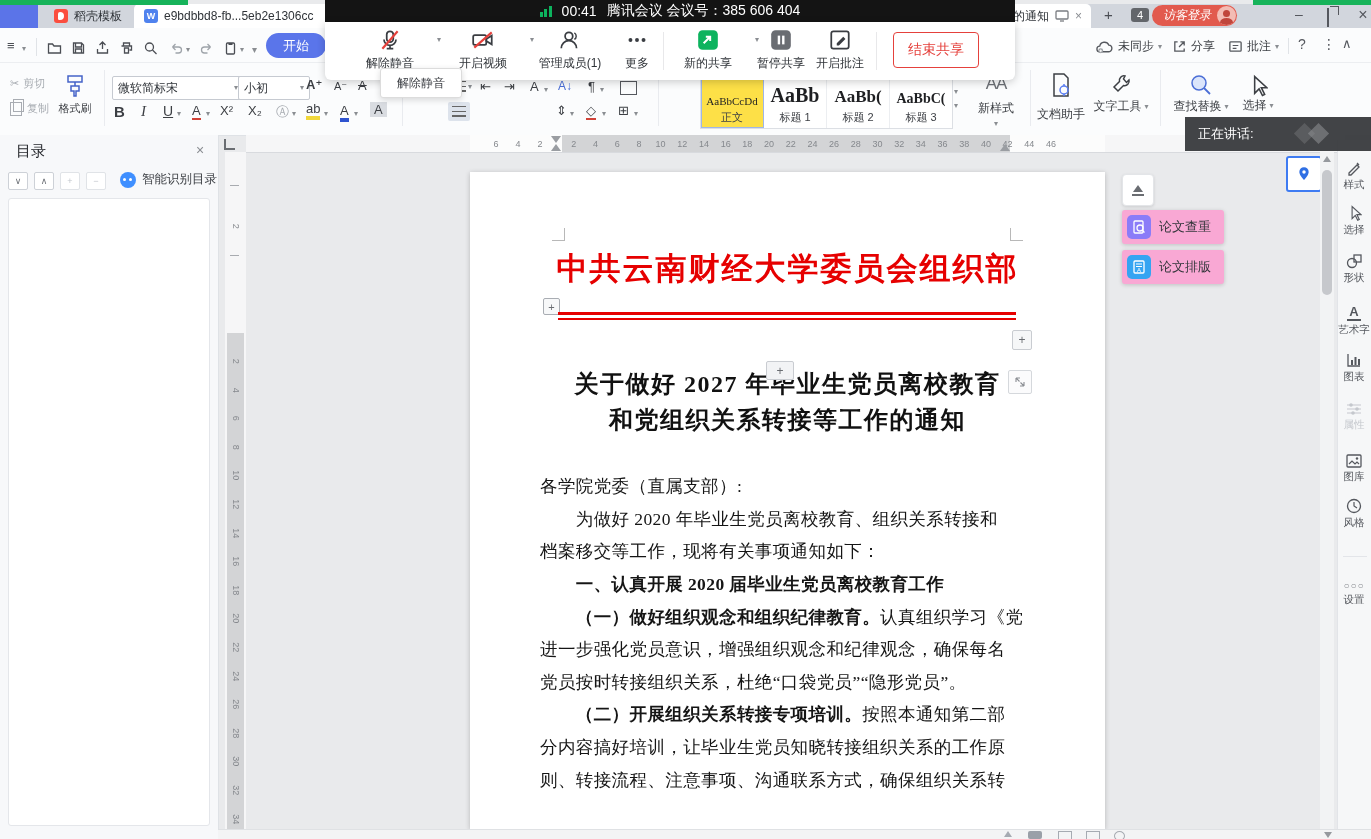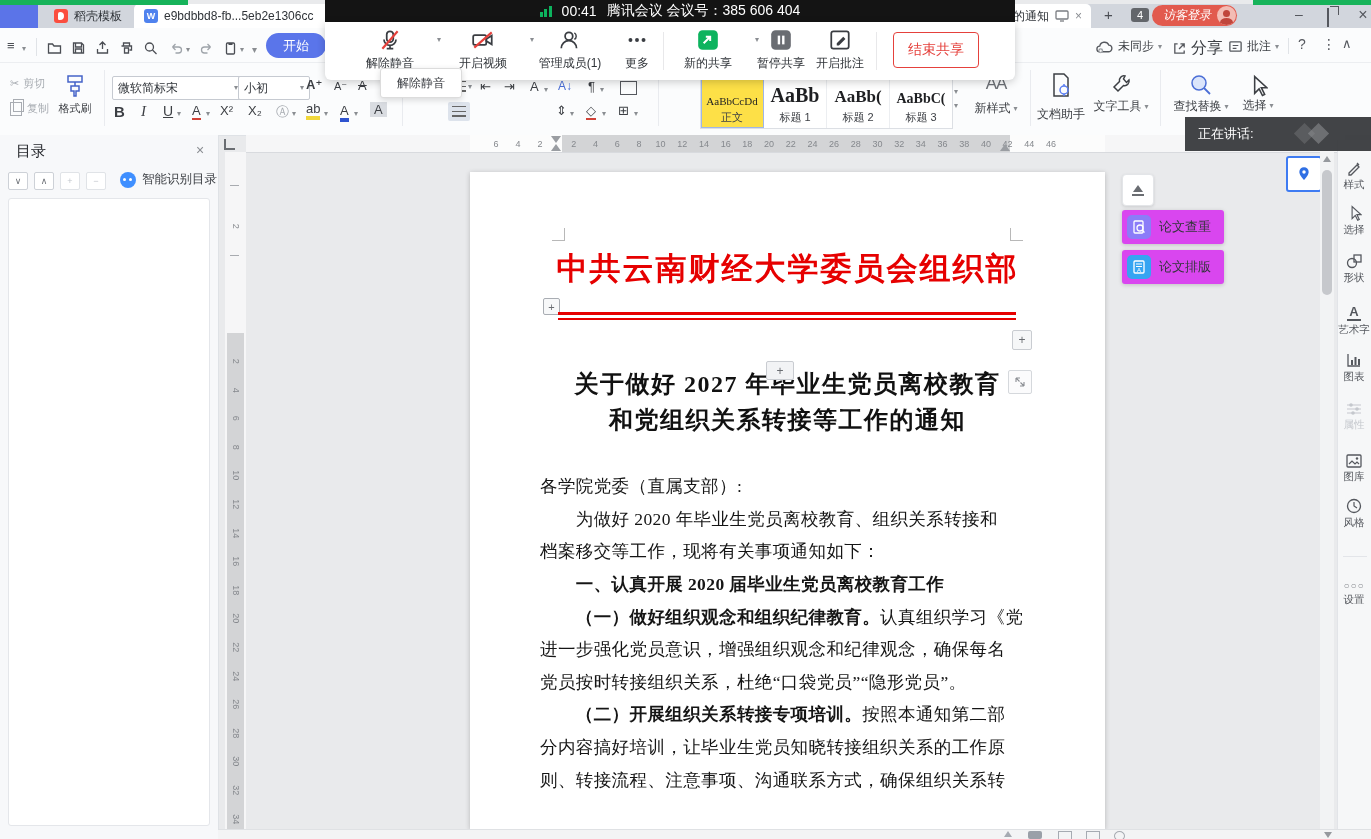--- a/index.html
+++ b/index.html
@@ -70,21 +70,21 @@
   .doc-header{left:0;top:76px;width:635px;text-align:center;font-size:31px;font-weight:bold;color:#e60000;letter-spacing:2px;}
   .redline1{left:88px;top:140px;width:458px;height:3px;background:#e60000;}
   .redline2{left:88px;top:146px;width:458px;height:1.5px;background:#e60000;}
   .doc-title{left:0;width:635px;text-align:center;font-size:24px;font-weight:bold;color:#111;letter-spacing:1.5px;}
   .doc-line{height:32.6px;display:flex;align-items:center;white-space:nowrap;font-size:17.5px;color:#151515;letter-spacing:0.4px;}
   .doc-line .b{font-weight:bold;}
   .cropmark{width:12px;height:12px;}
   .graybox{background:#f6f7f8;border:1px solid #c9ccd1;border-radius:2px;color:#6a6d72;
     display:flex;align-items:center;justify-content:center;font-size:12px;}
   
-  .floatcard{background:#d946ef;border-radius:3px;box-shadow:0 1px 4px rgba(0,0,0,.18);display:flex;align-items:center;gap:8px;padding:5px;}
+  .floatcard{background:#f9a8d4;border-radius:3px;box-shadow:0 1px 4px rgba(0,0,0,.18);display:flex;align-items:center;gap:8px;padding:5px;}
   .fc-ic{width:24px;height:24px;border-radius:5px;display:flex;align-items:center;justify-content:center;}
   .fc-label{font-size:13px;color:#33363b;padding-right:8px;}
   .pinbtn{width:32px;height:32px;background:#fff;border:2px solid #3e7bf2;border-radius:3px;
     display:flex;align-items:center;justify-content:center;}
   .sb-track{left:1320px;top:152px;width:14px;height:677px;background:#f2f3f4;}
   .sb-thumb{left:1322px;top:170px;width:10px;height:125px;border-radius:5px;background:#c6c8cc;}
   
   .sidebar{left:1337px;top:140px;width:34px;height:689px;background:#f6f7f8;border-left:1px solid #e2e4e8;}
   .sb-item{left:1337px;width:34px;text-align:center;}
   .sb-item .lab{font-size:10.5px;color:#55585e;margin-top:2px;white-space:nowrap;overflow:hidden;}
@@ -210,21 +210,21 @@
         <circle cx="6" cy="11" r="2.6" fill="#9a9da2"></circle>
         <path d="M4.5 11h3 M6 9.5v3" stroke="#fff" stroke-width="0.9"></path>
       </svg>
     <span style="font-size:12px;">未同步</span>
     <span class="car">▾</span>
   </div>
   <div class="abs flex" style="left:1172px;top:38px;gap:4px;">
     <svg width="15" height="15" viewBox="0 0 16 16">
         <path d="M6 3H3v10h10v-3 M9 3h4v4 M13 3L7.5 8.5" fill="none" stroke="#55585e" stroke-width="1.4"></path>
       </svg>
-    <span style="font-size:16px;">分享</span>
+    <span style="font-size:12px;">分享</span>
   </div>
   <div class="abs flex" style="left:1228px;top:38px;gap:4px;">
     <svg width="15" height="15" viewBox="0 0 16 16">
         <rect x="2" y="3" width="12" height="10" rx="1" fill="none" stroke="#55585e" stroke-width="1.4"></rect>
         <path d="M5 7h6 M5 10h4" stroke="#55585e" stroke-width="1.1"></path>
       </svg>
     <span style="font-size:12px;">批注</span>
     <span class="car">▾</span>
   </div>
   <div class="abs" style="left:1288px;top:38px;width:1px;height:16px;background:#e0e3e7;"></div>
@@ -329,21 +329,21 @@
       <div class="glabel">标题 3</div>
     </div>
   </div>
   <div class="abs" style="left:954px;top:74px;display:flex;flex-direction:column;gap:6px;align-items:center;">
     <span class="car">▴</span>
     <span class="car">▾</span>
     <span class="car">▾</span>
   </div>
   <div class="abs" style="left:968px;top:74px;width:56px;text-align:center;">
     <div style="font-size:17px;color:#6b6f75;letter-spacing:-1px;">AA</div>
-    <div class="rlabel" style="margin-top:6px;">
+    <div class="rlabel" style="margin-top:6px;flex-direction:column;">
         <span>新样式</span>
         <span class="car">▾</span>
       </div>
   </div>
   <div class="abs rgroup-div" style="left:1030px;"></div>
 
   <div class="abs" style="left:1032px;top:72px;width:58px;text-align:center;">
     <svg width="24" height="26" viewBox="0 0 24 26" style="margin:0 auto;">
       <path d="M5 2h10l4 4v18H5z" fill="none" stroke="#3c3f44" stroke-width="1.5"></path>
       <circle cx="15" cy="18" r="4" fill="none" stroke="#5a7df2" stroke-width="1.5"></circle>

